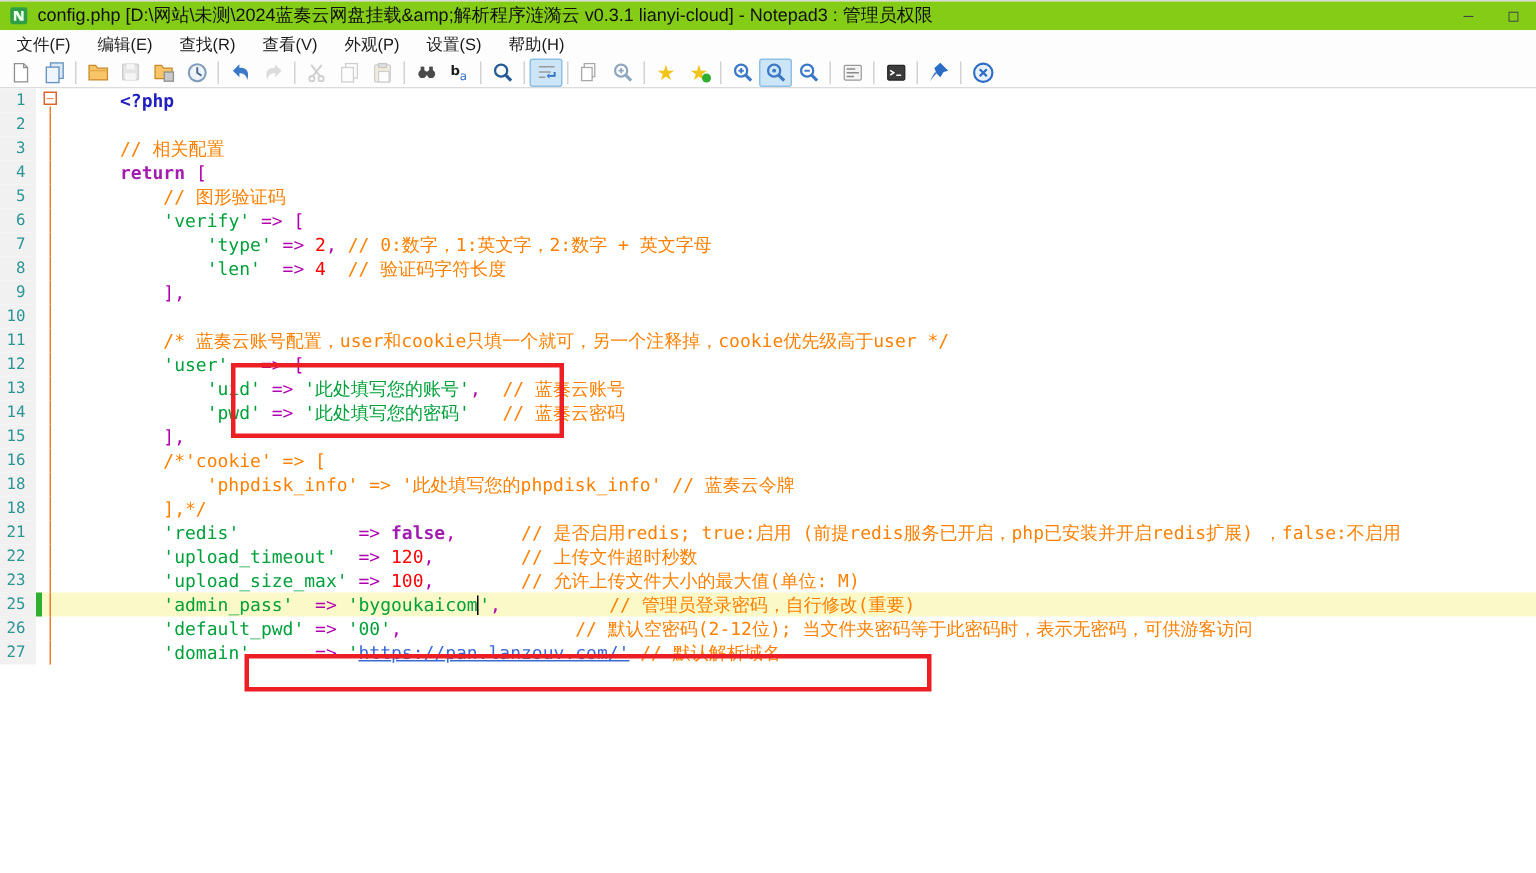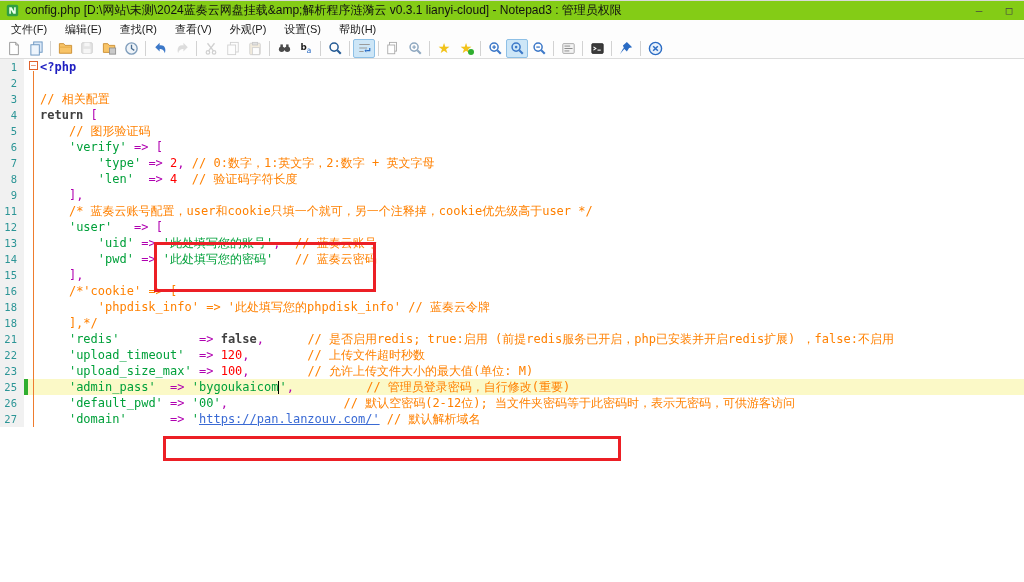--- a/index.html
+++ b/index.html
@@ -38,24 +38,24 @@
         text-align:right; padding-right:7px; }
   .chg { flex:0 0 4px; }
   .line.changed .chg { background:#2fae2f; }
   .fold { flex:0 0 12px; position:relative; }
   .fold.f-mid::before { content:""; position:absolute; left:5px; top:0; bottom:0; width:1px; background:#ee7c2e; }
   .fold.f-start::before { content:""; position:absolute; left:5px; top:12px; bottom:0; width:1px; background:#ee7c2e; }
   .fold.f-end::before { content:""; position:absolute; left:5px; top:0; height:11px; width:1px; background:#ee7c2e; }
   .fold.f-end::after { content:""; position:absolute; left:5px; top:10px; width:5px; height:1px; background:#ee7c2e; }
   .fbox { position:absolute; left:1px; top:2px; width:9px; height:9px; border:1px solid #e0622d;
           background:#fff; color:#e0622d; font-size:8px; line-height:7px; text-align:center; }
-  .code { flex:1 1 auto; color:#000; }
+  .code { flex:1 1 auto; color:#000;margin-left:40px; }
 
   .tok-d   { color:#000000; }
-  .tok-kw  { color:#404040; font-weight:bold; }
+  .tok-kw  { color:#a21caf; font-weight:bold; }
   .tok-str { color:#00a03a; }
   .tok-op  { color:#b000b0; }
   .tok-num { color:#ff0000; }
   .tok-cmt { color:#ff8000; }
   .tok-tag { color:#1f1fc1; font-weight:bold; }
   .tok-url { color:#3a6ad4; text-decoration:underline; }
   .tok-caret { display:inline-block; width:0; border-left:1.5px solid #000; height:13px; vertical-align:middle; }
 
   .anno { position:absolute; border:3px solid #ec1f25; background:transparent; pointer-events:none; }
 </style>
@@ -323,20 +323,21 @@
   <div class="editor" id="editor">
       <div class="line"><span class="ln">1</span><span class="chg"></span><span class="fold f-start"><span class="fbox">–</span></span><span class="code"><span class="tok-tag">&lt;?php</span></span></div>
       <div class="line"><span class="ln">2</span><span class="chg"></span><span class="fold f-mid"></span><span class="code"></span></div>
       <div class="line"><span class="ln">3</span><span class="chg"></span><span class="fold f-mid"></span><span class="code"><span class="tok-cmt">// 相关配置</span></span></div>
       <div class="line"><span class="ln">4</span><span class="chg"></span><span class="fold f-mid"></span><span class="code"><span class="tok-kw">return</span><span class="tok-d"> </span><span class="tok-op">[</span></span></div>
       <div class="line"><span class="ln">5</span><span class="chg"></span><span class="fold f-mid"></span><span class="code"><span class="tok-d">    </span><span class="tok-cmt">// 图形验证码</span></span></div>
       <div class="line"><span class="ln">6</span><span class="chg"></span><span class="fold f-mid"></span><span class="code"><span class="tok-d">    </span><span class="tok-str">'verify'</span><span class="tok-d"> </span><span class="tok-op">=&gt;</span><span class="tok-d"> </span><span class="tok-op">[</span></span></div>
       <div class="line"><span class="ln">7</span><span class="chg"></span><span class="fold f-mid"></span><span class="code"><span class="tok-d">        </span><span class="tok-str">'type'</span><span class="tok-d"> </span><span class="tok-op">=&gt;</span><span class="tok-d"> </span><span class="tok-num">2</span><span class="tok-op">,</span><span class="tok-d"> </span><span class="tok-cmt">// 0:数字，1:英文字，2:数字 + 英文字母</span></span></div>
       <div class="line"><span class="ln">8</span><span class="chg"></span><span class="fold f-mid"></span><span class="code"><span class="tok-d">        </span><span class="tok-str">'len'</span><span class="tok-d">  </span><span class="tok-op">=&gt;</span><span class="tok-d"> </span><span class="tok-num">4</span><span class="tok-d">  </span><span class="tok-cmt">// 验证码字符长度</span></span></div>
       <div class="line"><span class="ln">9</span><span class="chg"></span><span class="fold f-mid"></span><span class="code"><span class="tok-d">    </span><span class="tok-op">],</span></span></div>
+      <div class="line"><span class="ln">10</span><span class="chg"></span><span class="fold f-mid"></span><span class="code"></span></div>
       <div class="line"><span class="ln">11</span><span class="chg"></span><span class="fold f-mid"></span><span class="code"><span class="tok-d">    </span><span class="tok-cmt">/* 蓝奏云账号配置，user和cookie只填一个就可，另一个注释掉，cookie优先级高于user */</span></span></div>
       <div class="line"><span class="ln">12</span><span class="chg"></span><span class="fold f-mid"></span><span class="code"><span class="tok-d">    </span><span class="tok-str">'user'</span><span class="tok-d">   </span><span class="tok-op">=&gt;</span><span class="tok-d"> </span><span class="tok-op">[</span></span></div>
       <div class="line"><span class="ln">13</span><span class="chg"></span><span class="fold f-mid"></span><span class="code"><span class="tok-d">        </span><span class="tok-str">'uid'</span><span class="tok-d"> </span><span class="tok-op">=&gt;</span><span class="tok-d"> </span><span class="tok-str">'此处填写您的账号'</span><span class="tok-op">,</span><span class="tok-d">  </span><span class="tok-cmt">// 蓝奏云账号</span></span></div>
       <div class="line"><span class="ln">14</span><span class="chg"></span><span class="fold f-mid"></span><span class="code"><span class="tok-d">        </span><span class="tok-str">'pwd'</span><span class="tok-d"> </span><span class="tok-op">=&gt;</span><span class="tok-d"> </span><span class="tok-str">'此处填写您的密码'</span><span class="tok-d">   </span><span class="tok-cmt">// 蓝奏云密码</span></span></div>
       <div class="line"><span class="ln">15</span><span class="chg"></span><span class="fold f-mid"></span><span class="code"><span class="tok-d">    </span><span class="tok-op">],</span></span></div>
       <div class="line"><span class="ln">16</span><span class="chg"></span><span class="fold f-mid"></span><span class="code"><span class="tok-d">    </span><span class="tok-cmt">/*'cookie' =&gt; [</span></span></div>
       <div class="line"><span class="ln">18</span><span class="chg"></span><span class="fold f-mid"></span><span class="code"><span class="tok-cmt">        'phpdisk_info' =&gt; '此处填写您的phpdisk_info' // 蓝奏云令牌</span></span></div>
       <div class="line"><span class="ln">18</span><span class="chg"></span><span class="fold f-mid"></span><span class="code"><span class="tok-cmt">    ],*/</span></span></div>
       <div class="line"><span class="ln">21</span><span class="chg"></span><span class="fold f-mid"></span><span class="code"><span class="tok-d">    </span><span class="tok-str">'redis'</span><span class="tok-d">           </span><span class="tok-op">=&gt;</span><span class="tok-d"> </span><span class="tok-kw">false</span><span class="tok-op">,</span><span class="tok-d">      </span><span class="tok-cmt">// 是否启用redis; true:启用 (前提redis服务已开启，php已安装并开启redis扩展) ，false:不启用</span></span></div>
       <div class="line"><span class="ln">22</span><span class="chg"></span><span class="fold f-mid"></span><span class="code"><span class="tok-d">    </span><span class="tok-str">'upload_timeout'</span><span class="tok-d">  </span><span class="tok-op">=&gt;</span><span class="tok-d"> </span><span class="tok-num">120</span><span class="tok-op">,</span><span class="tok-d">        </span><span class="tok-cmt">// 上传文件超时秒数</span></span></div>

